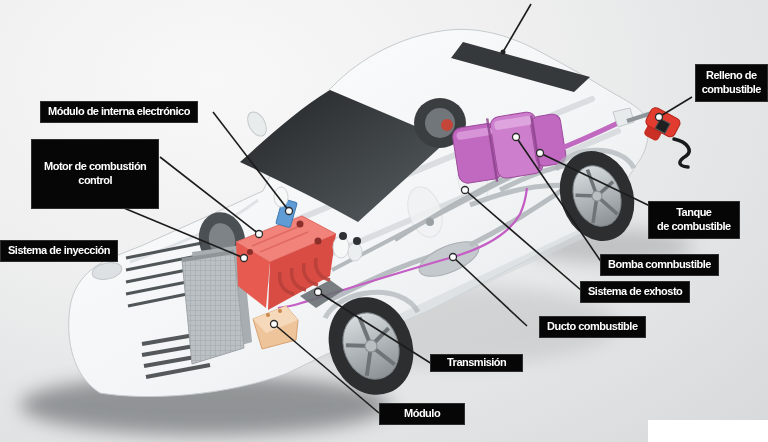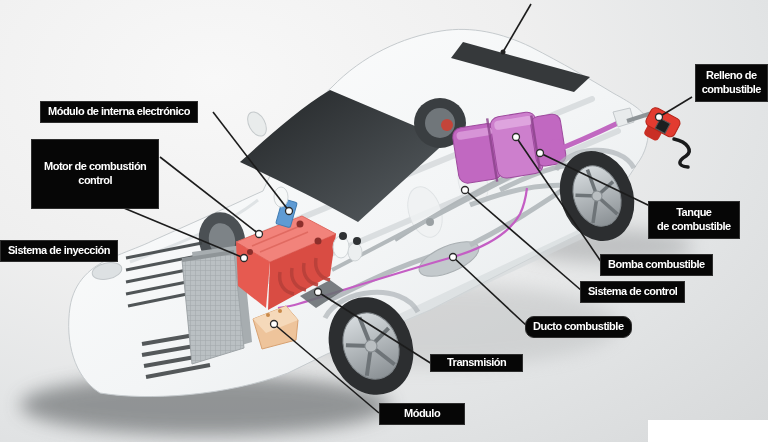--- a/index.html
+++ b/index.html
@@ -15,21 +15,21 @@
     padding:3px 7px;text-align:center;border:1px solid #2e2e2e;box-sizing:border-box;
   }
   .lbl .ln{display:block;white-space:nowrap;}
   #lbl-modulo{left:40px;top:101px;}
   #lbl-motor{left:31px;top:139px;padding:20px 12px;}
   #lbl-inyeccion{left:0px;top:196px;margin-top:44px;}
   #lbl-relleno{right:0px;top:64px;padding:4px 6px;}
   #lbl-tanque{left:648px;top:201px;padding:4px 8px;}
   #lbl-bomba{left:600px;top:254px;}
   #lbl-exhosto{left:580px;top:281px;}
-  #lbl-ducto{left:525px;top:316px;border-radius:9px;}
+  #lbl-ducto{left:539px;top:316px;}
   #lbl-transmision{left:430px;top:354px;padding:1px 16px;}
   #lbl-bateria{left:379px;top:403px;padding:3px 24px;}
 </style>
 </head>
 <body>
 
 <div id="stage">
 
 <svg id="art" width="768" height="442" viewBox="0 0 768 442">
   <defs>
@@ -261,24 +261,24 @@
   </div>
   <div class="lbl" id="lbl-relleno">
     <span class="ln">Relleno de</span>
     <span class="ln">combustible</span>
   </div>
   <div class="lbl" id="lbl-tanque">
     <span class="ln">Tanque</span>
     <span class="ln">de combustible</span>
   </div>
   <div class="lbl" id="lbl-bomba">
-    <span class="ln">Bomba combustible</span>
+    <span class="ln">Bomba comnbustible</span>
   </div>
   <div class="lbl" id="lbl-exhosto">
-    <span class="ln">Sistema de control</span>
+    <span class="ln">Sistema de exhosto</span>
   </div>
   <div class="lbl" id="lbl-ducto">
     <span class="ln">Ducto combustible</span>
   </div>
   <div class="lbl" id="lbl-transmision">
     <span class="ln">Transmisión</span>
   </div>
   <div class="lbl" id="lbl-bateria">
     <span class="ln">Módulo</span>
   </div>

